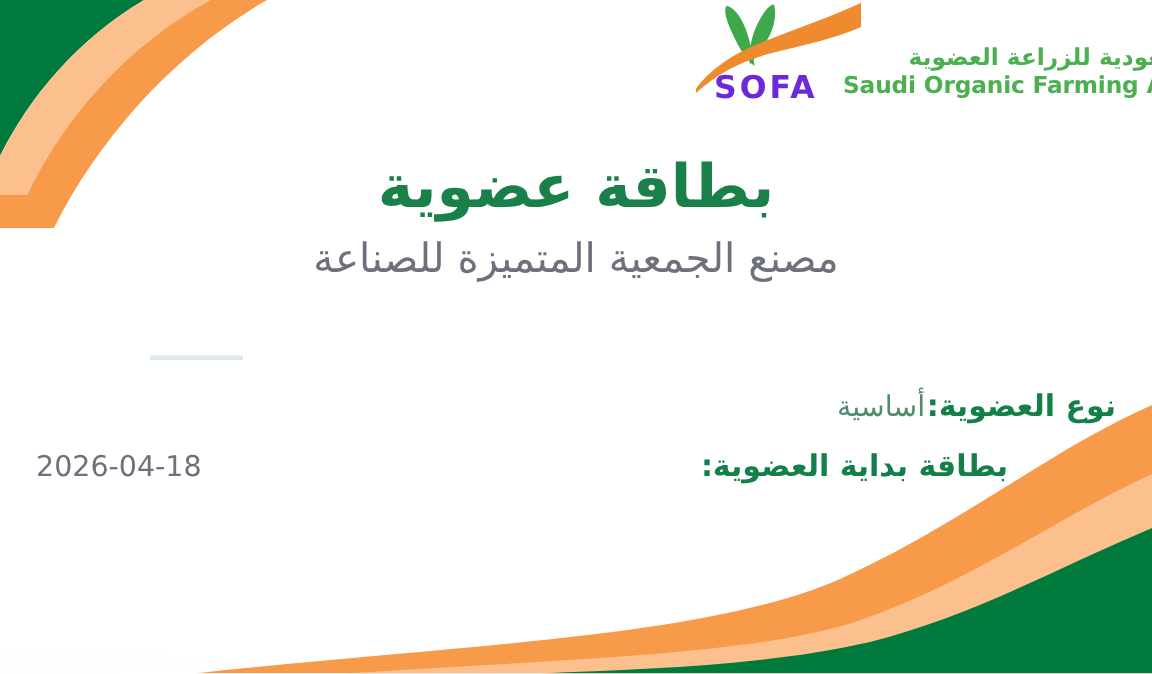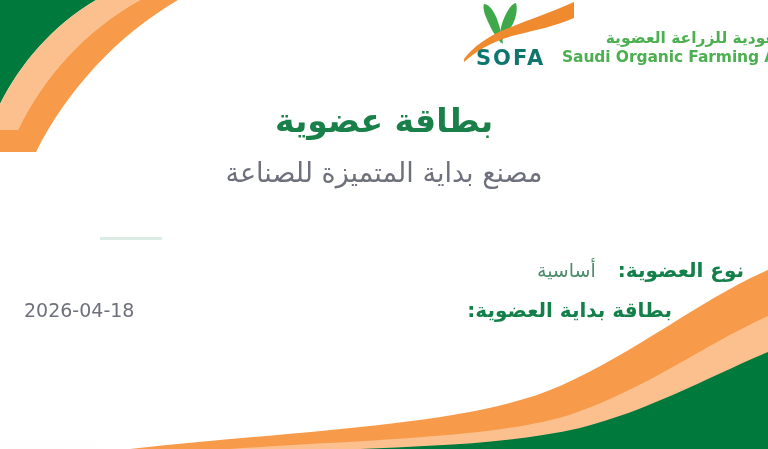--- a/index.html
+++ b/index.html
@@ -44,21 +44,21 @@
     height: 62px;
   }
   #logo-sofa {
     position: absolute;
     left: 18px;
     top: 46px;
     font-family: "DejaVu Sans", "Liberation Sans", sans-serif;
     font-size: 21px;
     font-weight: 700;
     letter-spacing: 2px;
-    color: #0f766e;
+    color: #6d28d9;
     line-height: 1;
   }
   #logo-text {
     position: absolute;
     left: 104px;
     top: 28px;
     text-align: left;
   }
   #logo-ar {
     font-family: "DejaVu Sans", "Liberation Sans", sans-serif;
@@ -81,21 +81,21 @@
   }
 
   
   #title {
     position: absolute;
     left: 0;
     right: 0;
     top: 100px;
     text-align: center;
     font-family: "DejaVu Sans", "Liberation Sans", sans-serif;
-    font-size: 33px;
+    font-size: 40px;
     font-weight: 700;
     color: #1A8049;
     direction: rtl;
     line-height: 1.25;
   }
   #subtitle {
     position: absolute;
     left: 0;
     right: 0;
     top: 155px;
@@ -152,21 +152,21 @@
     font-size: 20px;
     font-weight: 700;
     color: #13804A;
     direction: rtl;
   }
   .detail-value {
     font-family: "DejaVu Sans", "Liberation Sans", sans-serif;
     font-size: 19px;
     font-weight: 400;
     color: #6E717C;
-    margin-right: 22px;
+    margin-right: 1px;
     direction: ltr;
     unicode-bidi: isolate;
   }
   .detail-value.ar-value {
     direction: rtl;
     color: #4E8C6D;
   }
 </style>
 </head>
 <body>
@@ -206,21 +206,21 @@
     <div id="logo-sofa">SOFA</div>
 
     <div id="logo-text">
       <div id="logo-ar">الجمعية السعودية للزراعة العضوية</div>
       <div id="logo-en">Saudi Organic Farming Association</div>
     </div>
   </div>
 
   <div id="title">بطاقة عضوية</div>
 
-  <div id="subtitle">مصنع بداية المتميزة للصناعة</div>
+  <div id="subtitle">مصنع الجمعية المتميزة للصناعة</div>
 
   <div id="faint-rule"></div>
 
   <div id="details">
 
     <div class="detail-row" id="row-type">
       <div class="detail-item">
         <span class="detail-label">نوع العضوية:</span>
         <span class="detail-value ar-value">أساسية</span>
       </div>

